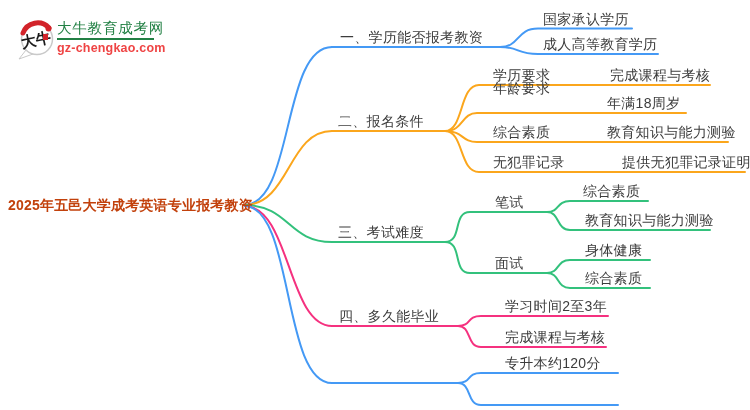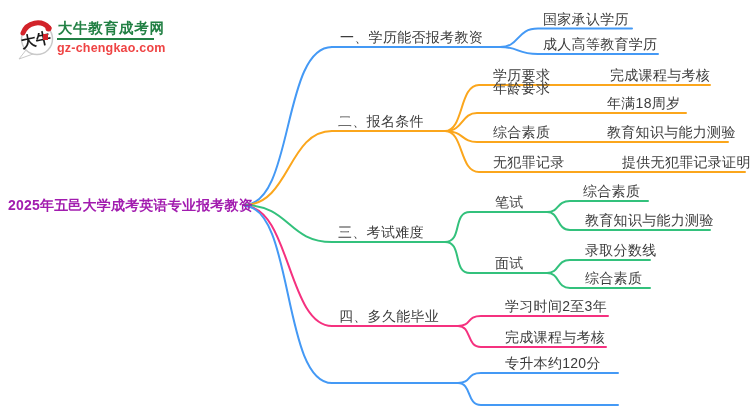--- a/index.html
+++ b/index.html
@@ -5,25 +5,25 @@
   html,body{margin:0;padding:0;background:#ffffff;}
   .stage{
     position:relative;width:750px;height:410px;background:#ffffff;overflow:hidden;
     font-family:"Liberation Sans","DejaVu Sans",sans-serif;
   }
   .lines{position:absolute;left:0;top:0;}
   .node{
     position:absolute;white-space:nowrap;font-size:14px;line-height:15px;
     color:#3c3c3c;letter-spacing:0.3px;text-align:right;
   }
-  .root-node{font-weight:600;color:#a21caf;font-size:14px;letter-spacing:0.2px;}
+  .root-node{font-weight:600;color:#c2410c;font-size:14px;letter-spacing:0.2px;}
   .logo{position:absolute;left:12px;top:10px;width:200px;height:52px;}
   .logo-icon{position:absolute;left:0;top:2px;}
   .logo-text{position:absolute;left:45px;top:10px;}
-  .logo-title{font-size:14.5px;font-weight:bold;letter-spacing:0.8px;line-height:16px;text-align:center;}
+  .logo-title{font-size:14.5px;font-weight:normal;letter-spacing:0.8px;line-height:16px;}
   .logo-rule{height:2px;width:97px;margin:2px 0 2px 0;}
   .logo-domain{font-size:12.5px;font-weight:bold;letter-spacing:0.2px;line-height:13px;}
 </style>
 </head>
 <body>
 
 <div class="stage">
 
   <svg class="lines" width="750" height="410" viewBox="0 0 750 410">
 
@@ -99,21 +99,21 @@
   <div class="node" style="left:493px;top:125px">综合素质</div>
   <div class="node" style="left:607px;top:125px">教育知识与能力测验</div>
   <div class="node" style="left:493px;top:155px">无犯罪记录</div>
   <div class="node" style="left:622px;top:155px">提供无犯罪记录证明</div>
 
   <div class="node" style="left:338px;top:225px">三、考试难度</div>
   <div class="node" style="left:495px;top:195px">笔试</div>
   <div class="node" style="left:583px;top:184px">综合素质</div>
   <div class="node" style="left:585px;top:213px">教育知识与能力测验</div>
   <div class="node" style="left:495px;top:256px">面试</div>
-  <div class="node" style="left:585px;top:243px">录取分数线</div>
+  <div class="node" style="left:585px;top:243px">身体健康</div>
   <div class="node" style="left:585px;top:271px">综合素质</div>
 
   <div class="node" style="left:339px;top:309px">四、多久能毕业</div>
   <div class="node" style="left:505px;top:299px">学习时间2至3年</div>
   <div class="node" style="left:505px;top:330px">完成课程与考核</div>
 
   <div class="node" style="left:505px;top:356px">专升本约120分</div>
 
 </div>
 

